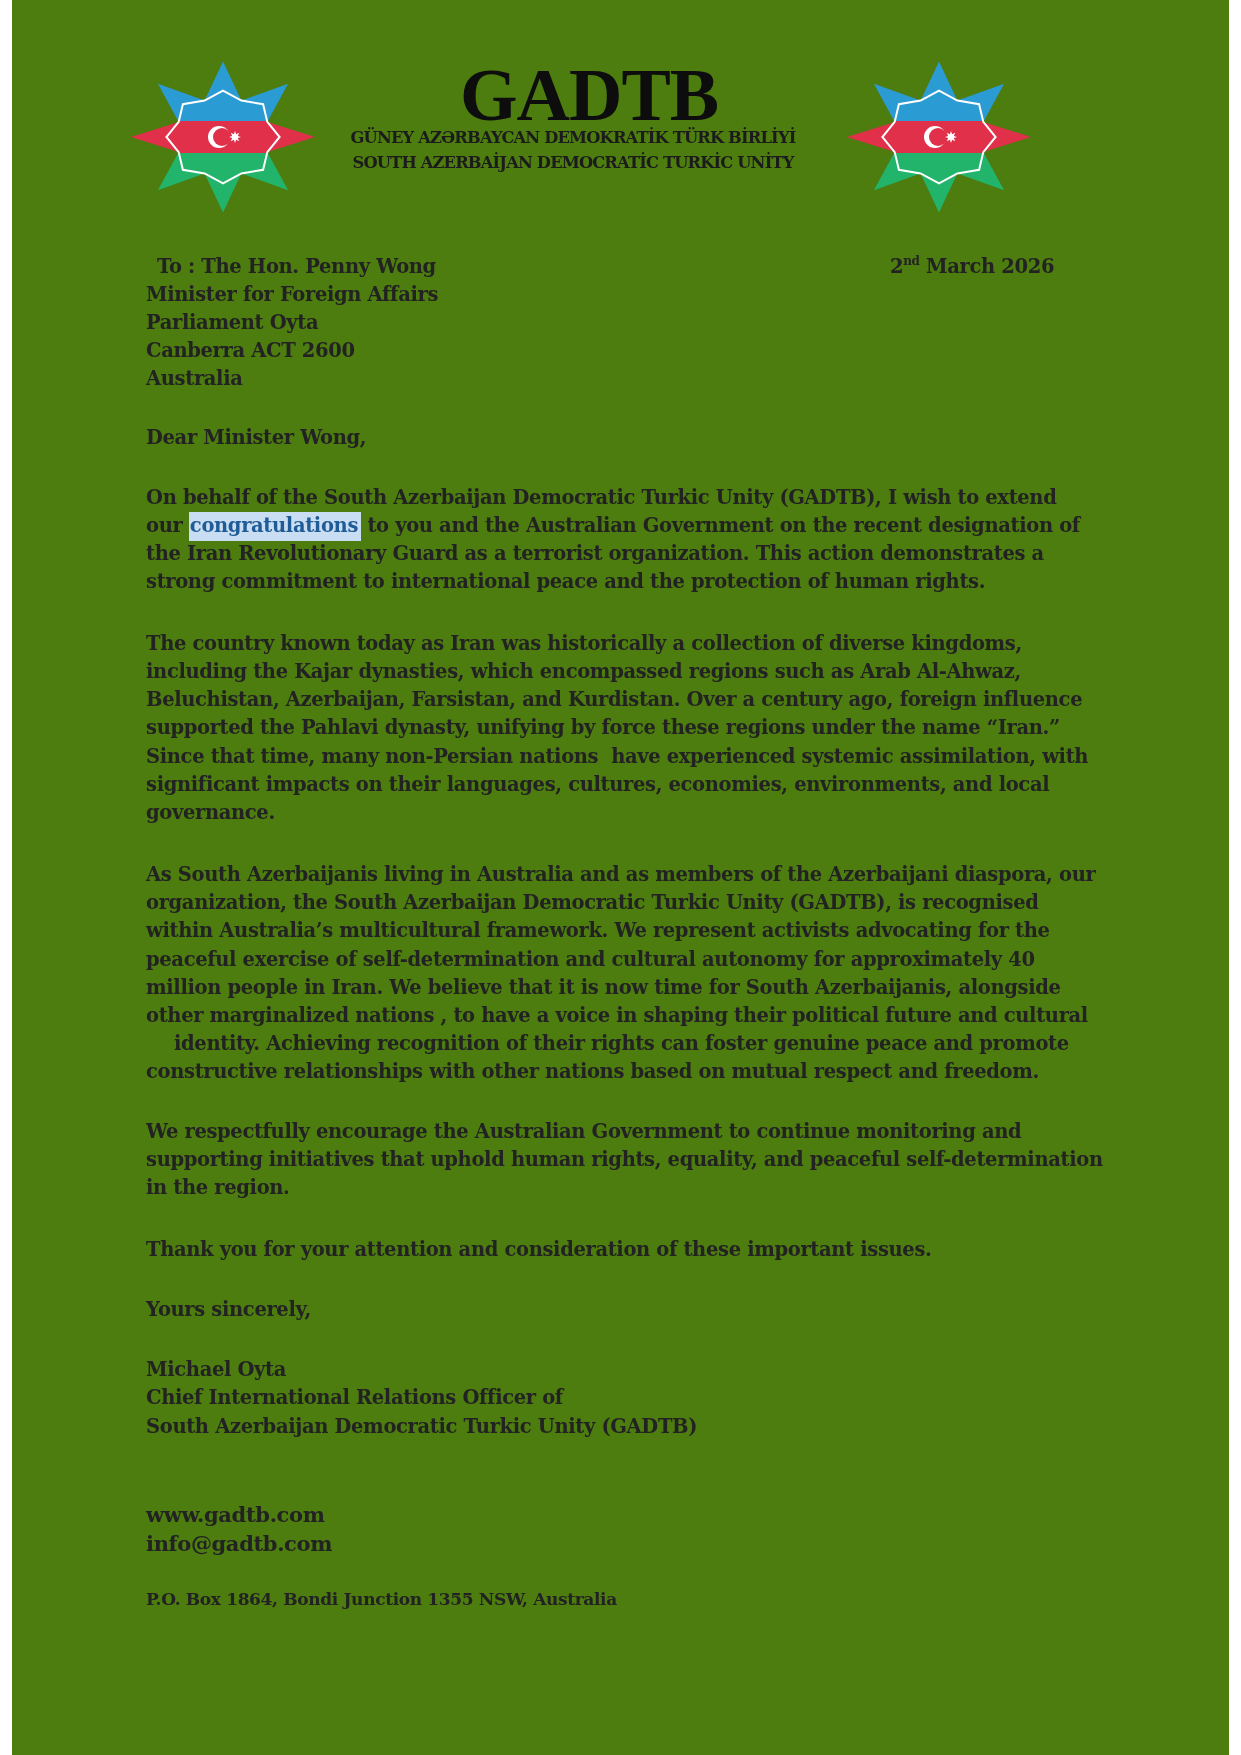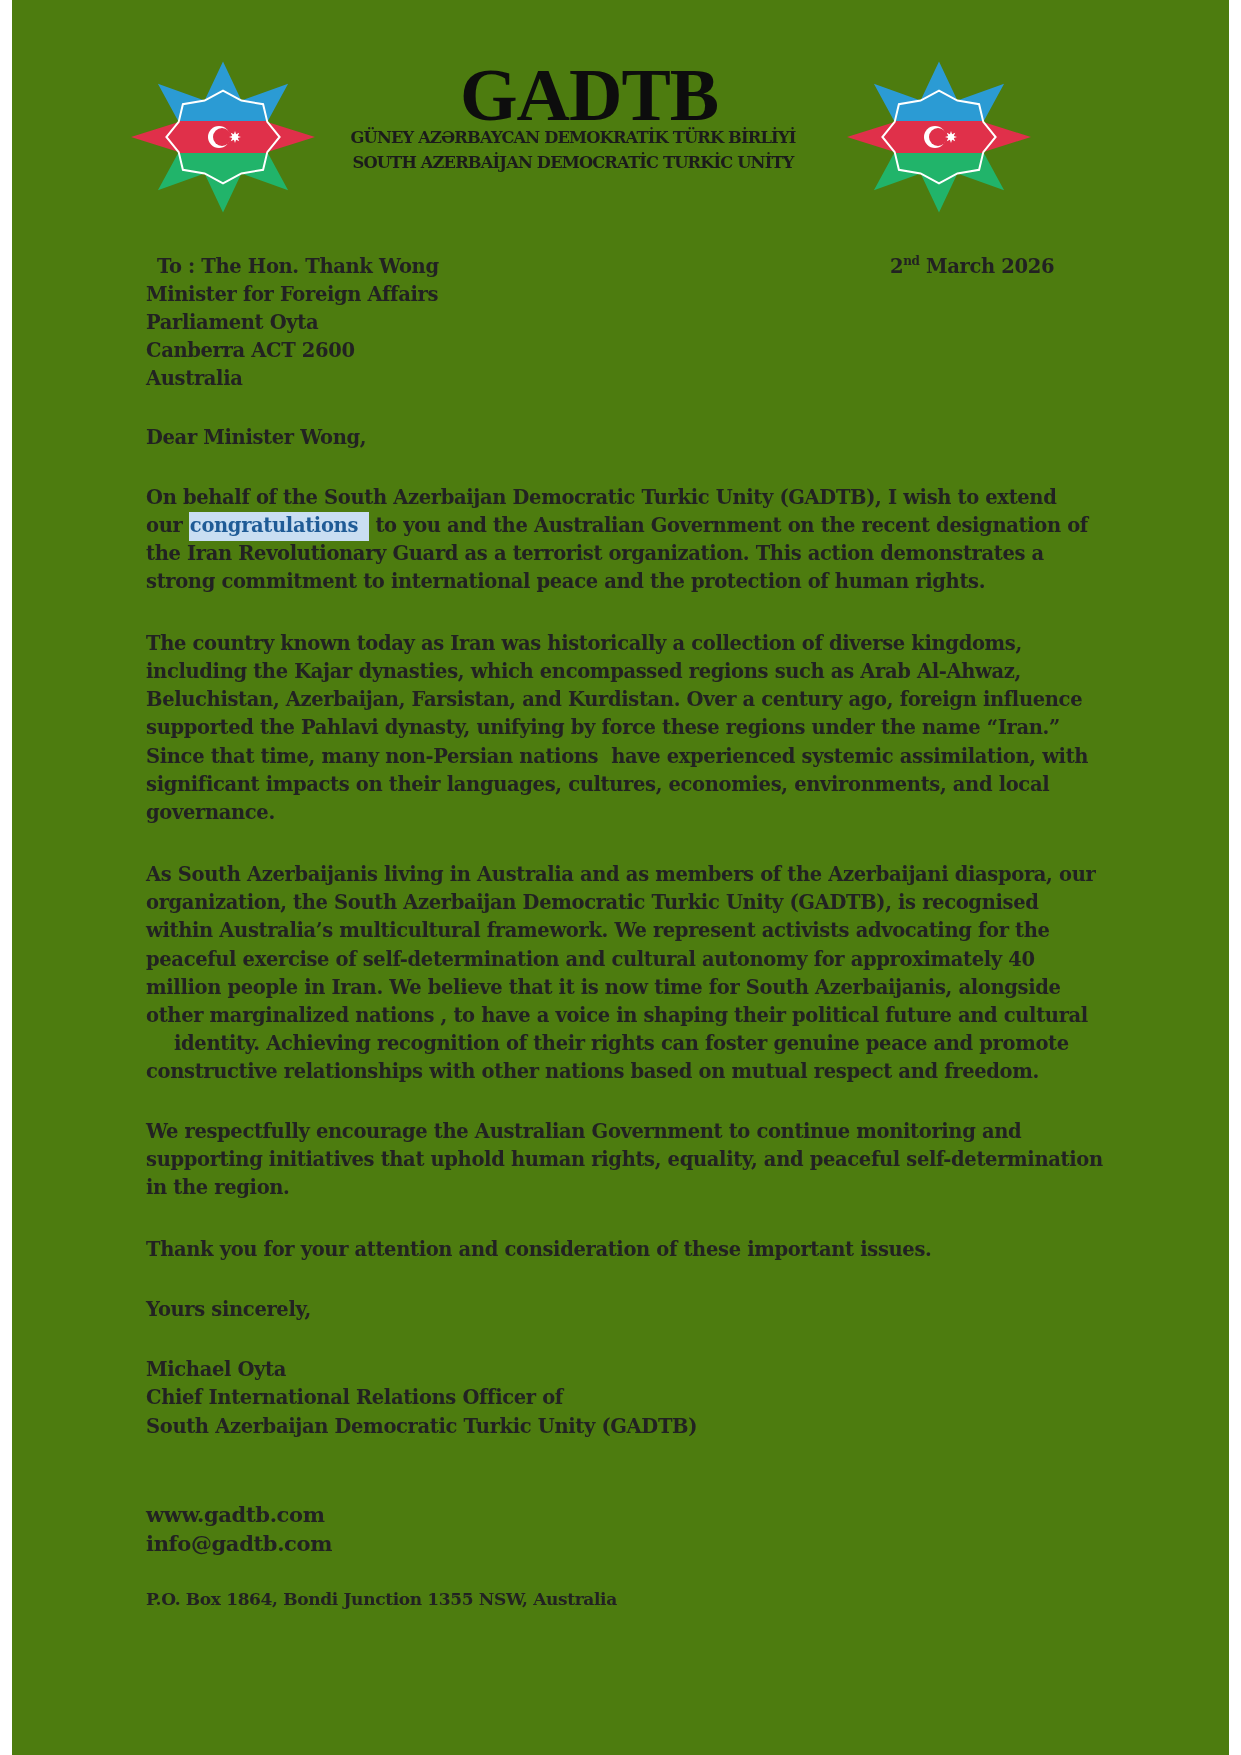--- a/index.html
+++ b/index.html
@@ -4,21 +4,21 @@
 <style>
   html, body { margin: 0; padding: 0; background: #ffffff; }
   body { width: 1241px; height: 1755px; position: relative; overflow: hidden; }
   .page { position: absolute; left: 12px; top: 0; width: 1217px; height: 1755px; background: #4d7c0f; }
   .ln {
     position: absolute; left: 134px; white-space: pre;
     font-family: "DejaVu Serif", "Liberation Serif", serif;
     font-weight: bold; font-size: 19.5px; color: #222222;
     letter-spacing: -0.35px; line-height: 1;
   }
-  .hl { background: #c9def2; color: #1f5b96; padding: 2px 11px 4px 1px; }
+  .hl { background: #c9def2; color: #1f5b96; padding: 2px 3px 4px 1px; }
   sup { font-size: 12px; vertical-align: 8px; line-height: 0; }
   .star { position: absolute; }
   .hdr-title {
     position: absolute; left: 448px; top: 58px; width: 236px; text-align: center;
     font-family: "Liberation Serif", "DejaVu Serif", serif; font-weight: bold;
     font-size: 74px; line-height: 1; color: #0d0d0d; letter-spacing: -1px;
   }
   .hdr-sub {
     position: absolute; left: 305px; width: 512px; text-align: center; white-space: nowrap;
     font-family: "DejaVu Serif", "Liberation Serif", serif; font-weight: bold;
@@ -65,21 +65,21 @@
           <rect x="-100" y="16" width="200" height="64" fill="#21b46a" clip-path="url(#clip1)"></rect>
           <polygon points="18.4,-36.4 40.1,-32.8 44.3,-15.1 56.6,0.0 44.3,15.1 40.1,32.8 18.4,36.4 0.0,46.4 -18.4,36.4 -40.1,32.8 -44.3,15.1 -56.6,0.0 -44.3,-15.1 -40.1,-32.8 -18.4,-36.4 -0.0,-46.4" fill="none" stroke="#ffffff" stroke-width="2"></polygon>
           <circle cx="-4" cy="0" r="11" fill="#ffffff"></circle>
           <circle cx="-1" cy="0" r="9" fill="#e0304a"></circle>
           <polygon points="12.0,-6.0 13.1,-2.8 16.2,-4.2 14.8,-1.1 18.0,0.0 14.8,1.1 16.2,4.2 13.1,2.8 12.0,6.0 10.9,2.8 7.8,4.2 9.2,1.1 6.0,0.0 9.2,-1.1 7.8,-4.2 10.9,-2.8" fill="#ffffff"></polygon>
         </g>
     </svg>
   </div>
 
   <div>
-    <div class="ln" style="top:257px; left:145px;"><span>To :</span> <span>The Hon. Thank Wong</span></div>
+    <div class="ln" style="top:257px; left:145px;"><span>To :</span> <span>The Hon. Penny Wong</span></div>
     <div class="ln" style="top:285px;">Minister for Foreign Affairs</div>
     <div class="ln" style="top:313px;">Parliament Oyta</div>
     <div class="ln" style="top:341px;">Canberra ACT 2600</div>
     <div class="ln" style="top:369px;">Australia</div>
   </div>
 
   <div class="ln" style="top:257px; left:878px;"><span>2</span><sup>nd</sup> <span>March 2026</span></div>
 
   <div class="ln" style="top:428px;">Dear Minister Wong,</div>
 

